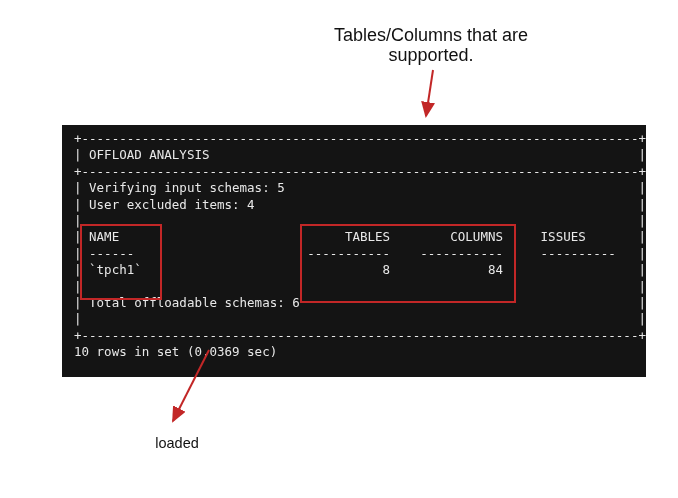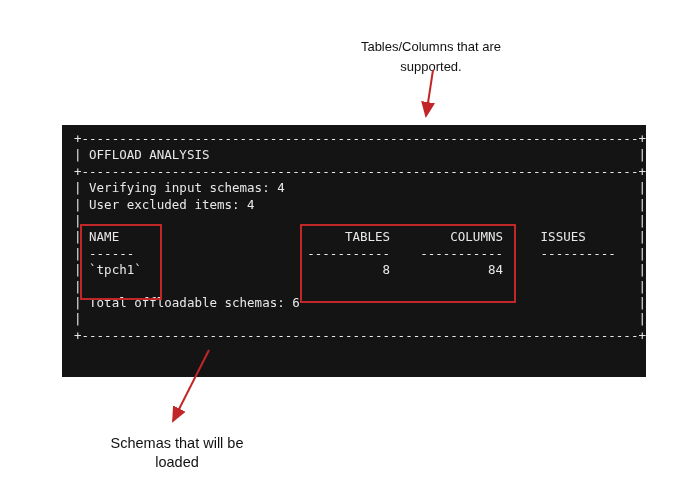--- a/index.html
+++ b/index.html
@@ -6,21 +6,21 @@
   body {
     width: 678px; height: 498px;
     background: #ffffff;
     position: relative;
     overflow: hidden;
     font-family: "Liberation Sans", sans-serif;
     color: #111111;
   }
 
   .caption { position: absolute; text-align: center; }
-  .caption-top  { left: 320px; top: 25px;  width: 222px; font-size: 13px;   line-height: 20px; margin-top: 12px; }
+  .caption-top  { left: 320px; top: 25px;  width: 222px; font-size: 18px;   line-height: 20px; }
   .caption-bottom { left: 88px; top: 434px; width: 178px; font-size: 14.5px; line-height: 19px; }
 
   .terminal {
     position: absolute;
     left: 62px; top: 125px;
     width: 584px; height: 252px;
     background: #141414;
     color: #e8e8e8;
     font-family: "DejaVu Sans Mono", monospace;
     font-size: 12.5px;
@@ -46,41 +46,41 @@
 
 <div class="caption caption-top">
   <div>Tables/Columns that are</div>
   <div>supported.</div>
 </div>
 
 <div class="terminal">
   <div class="tl">+--------------------------------------------------------------------------+</div>
   <div class="tl">| OFFLOAD ANALYSIS                                                         |</div>
   <div class="tl">+--------------------------------------------------------------------------+</div>
-  <div class="tl">| Verifying input schemas: 4                                               |</div>
+  <div class="tl">| Verifying input schemas: 5                                               |</div>
   <div class="tl">| User excluded items: 4                                                   |</div>
   <div class="tl">|                                                                          |</div>
   <div class="tl">| NAME                              TABLES        COLUMNS     ISSUES       |</div>
   <div class="tl">| ------                       -----------    -----------     ----------   |</div>
   <div class="tl">| `tpch1`                                8             84                  |</div>
   <div class="tl">|                                                                          |</div>
   <div class="tl">| Total offloadable schemas: 6                                             |</div>
   <div class="tl">|                                                                          |</div>
   <div class="tl">+--------------------------------------------------------------------------+</div>
+  <div class="tl">10 rows in set (0.0369 sec)</div>
 </div>
 
 <div class="anno-box box-schema"></div>
 <div class="anno-box box-offloadable"></div>
 
 <svg class="arrows" width="678" height="498">
   <defs>
     <marker id="ah" markerWidth="9" markerHeight="9" refX="7" refY="3.5" orient="auto">
       <path d="M0,0 L8,3.5 L0,7 Z" fill="#c22727"></path>
     </marker>
   </defs>
   <line x1="433" y1="70" x2="426" y2="116" stroke="#c22727" stroke-width="2" marker-end="url(#ah)"></line>
   <line x1="209" y1="350" x2="173" y2="421" stroke="#c22727" stroke-width="2" marker-end="url(#ah)"></line>
 </svg>
 
 <div class="caption caption-bottom">
-  <div>Schemas that will be</div>
   <div>loaded</div>
 </div>
 
 </body></html>

